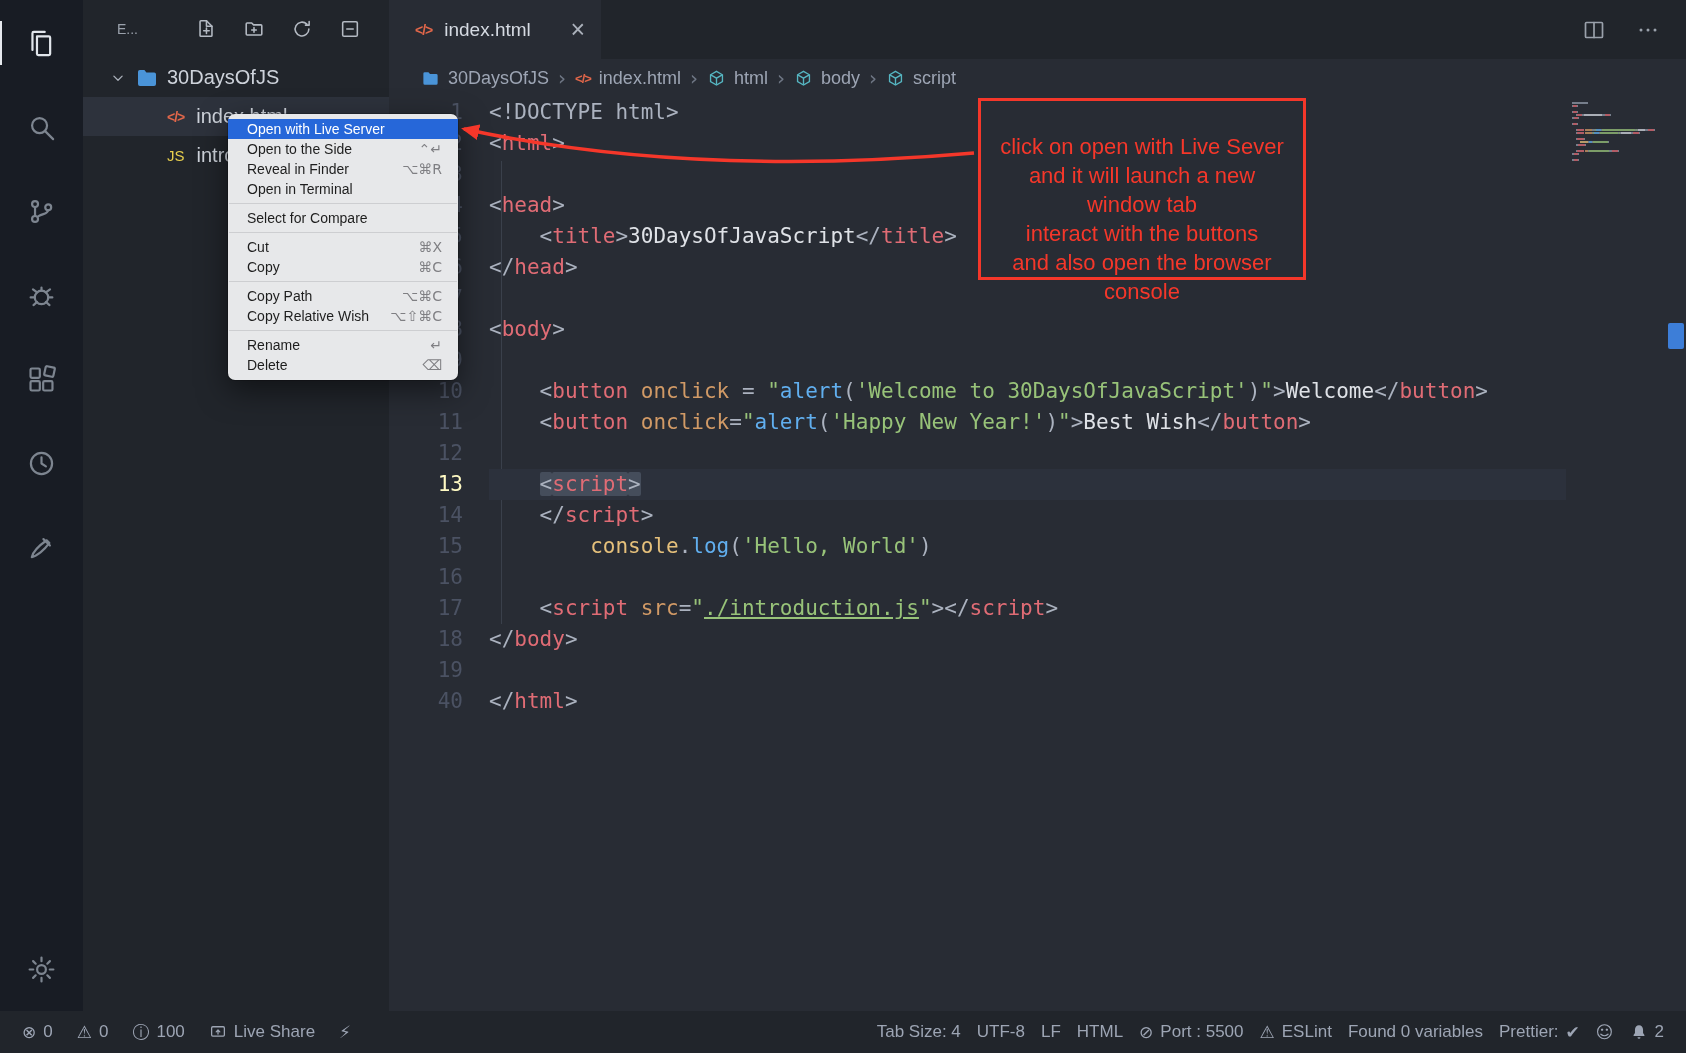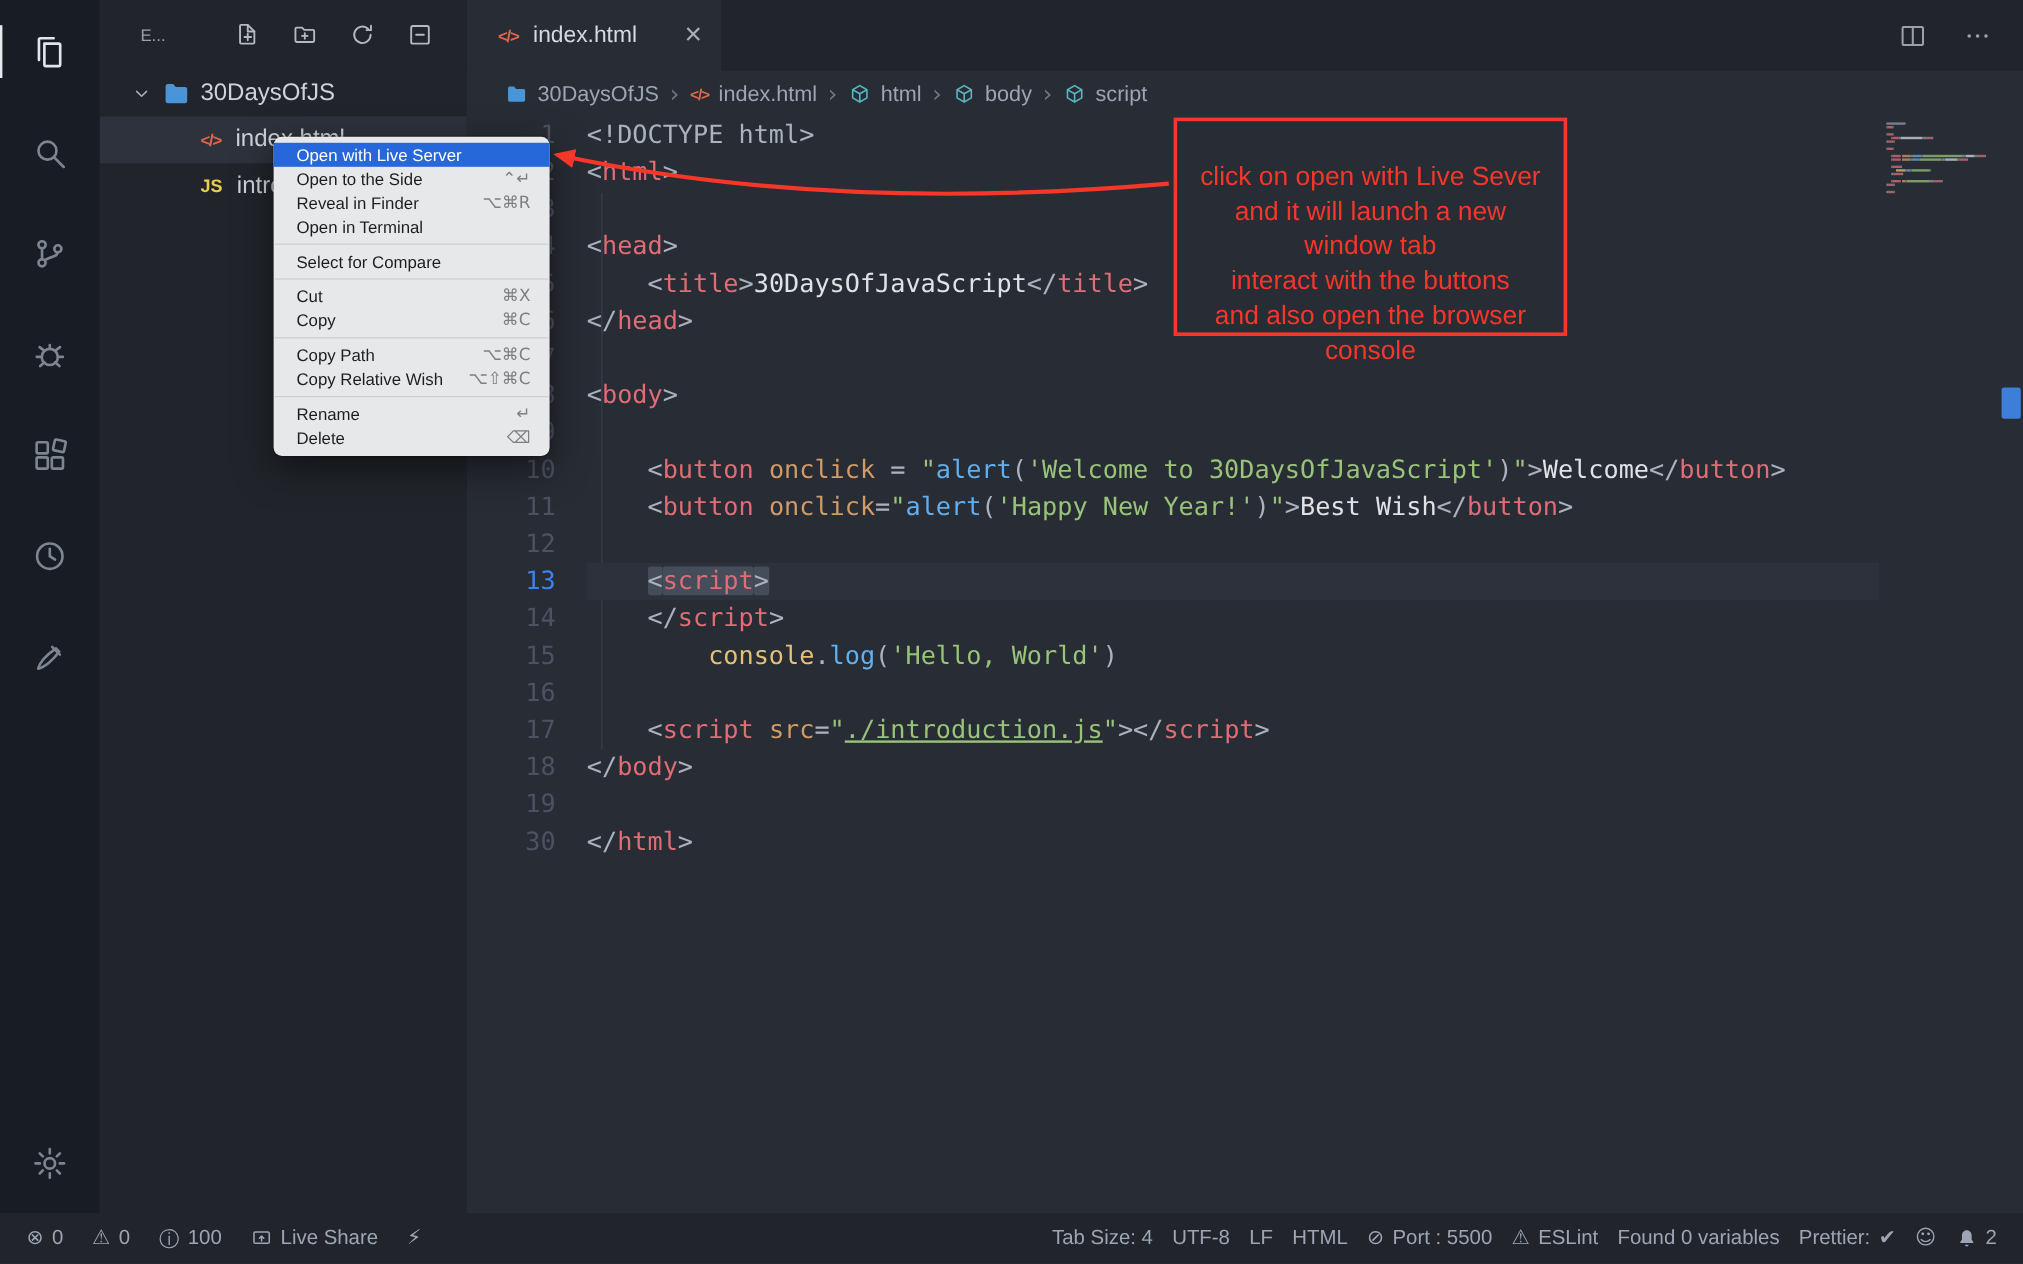--- a/index.html
+++ b/index.html
@@ -26,21 +26,21 @@
   .tool svg{width:22px;height:22px}
   .tree-row{height:39px;display:flex;align-items:center;color:#ced3db;font-size:20px;white-space:nowrap}
   .tree-folder{padding-left:26px;gap:8px}
   .chevron{width:18px;height:18px;color:#aab0ba;display:flex}
   .chevron svg{width:18px;height:18px}
   .folder-ico{width:24px;height:24px;display:flex}
   .folder-ico svg{width:24px;height:24px}
   .tree-file{padding-left:84px;gap:12px}
   .tree-file.selected{background:#2d323c}
   .fi-code{color:#e2674a;font-weight:bold;font-size:14px;letter-spacing:-1px}
-  .fi-js{color:#e7cf4e;font-weight:bold;font-size:15px}
+  .fi-js{color:#e7cf4e;font-weight:normal;font-size:15px}
 
   
   .editor-region{position:absolute;left:389px;top:0;right:0;height:1011px;background:var(--editor-bg)}
   .tab-bar{height:59px;background:var(--panel-bg);display:flex;align-items:stretch}
   .tab{width:212px;background:var(--editor-bg);display:flex;align-items:center;gap:12px;padding:0 16px 0 26px;
     color:#d5dae2;font-size:19px}
   .tab-close{margin-left:auto;font-size:25px;color:#aab0ba;line-height:1}
   .tab-actions{margin-left:auto;display:flex;align-items:center;gap:30px;padding-right:26px;color:#9aa1ab}
   .tab-action{width:24px;height:24px}
   .tab-action svg{width:24px;height:24px}
@@ -50,21 +50,21 @@
   .bc-sep{color:#6e7684;font-size:20px;font-family:"DejaVu Sans",sans-serif}
   .bc-ico{display:flex;width:19px;height:19px}
   .bc-ico svg{width:19px;height:19px}
   .breadcrumb .fi-code{font-size:13px}
 
   .code-area{position:absolute;top:97px;left:0;right:0;bottom:0;
     font-family:"DejaVu Sans Mono","Liberation Mono",monospace;font-size:21px}
   .indent-guide{position:absolute;left:112px;top:64px;width:1px;height:463px;background:#3a404b}
   .gutter{position:absolute;left:0;top:0;width:110px;color:#4b5263;text-align:right}
   .ln-num{height:31px;line-height:31px;padding-right:36px}
-  .ln-num.active{color:#3b82f6}
+  .ln-num.active{color:#fef9c3}
   .code-lines{position:absolute;left:100px;top:0;right:120px}
   .code-line{height:31px;line-height:31px;white-space:pre}
   .code-line.current{background:var(--line-highlight)}
   .tk-p{color:var(--syn-punctuation)}.tk-t{color:var(--syn-tag)}.tk-a{color:var(--syn-attribute)}
   .tk-s{color:var(--syn-string)}.tk-f{color:var(--syn-function)}.tk-o{color:var(--syn-object)}
   .tk-x{color:var(--syn-text)}.tk-l{color:var(--syn-link);text-decoration:underline}
   .hl{background:#454d5b;border-radius:2px}
   .minimap{position:absolute;top:5px;right:22px;width:92px}
   .mm-row{height:2px;margin-bottom:1px;display:flex}
   .mm-seg{height:2px;display:inline-block;opacity:.75}
@@ -290,21 +290,21 @@
           <div class="ln-num" data-interactable="false">10</div>
           <div class="ln-num" data-interactable="false">11</div>
           <div class="ln-num" data-interactable="false">12</div>
           <div class="ln-num active" data-interactable="false">13</div>
           <div class="ln-num" data-interactable="false">14</div>
           <div class="ln-num" data-interactable="false">15</div>
           <div class="ln-num" data-interactable="false">16</div>
           <div class="ln-num" data-interactable="false">17</div>
           <div class="ln-num" data-interactable="false">18</div>
           <div class="ln-num" data-interactable="false">19</div>
-          <div class="ln-num" data-interactable="false">30</div>
+          <div class="ln-num" data-interactable="false">40</div>
         </div>
       <div class="code-lines" id="code-lines" data-interactable="false">
           <div class="code-line" data-interactable="true"><span class="tk-p">&lt;!DOCTYPE html&gt;</span></div>
           <div class="code-line" data-interactable="true"><span class="tk-p">&lt;</span><span class="tk-t">html</span><span class="tk-p">&gt;</span></div>
           <div class="code-line" data-interactable="true"></div>
           <div class="code-line" data-interactable="true"><span class="tk-p">&lt;</span><span class="tk-t">head</span><span class="tk-p">&gt;</span></div>
           <div class="code-line" data-interactable="true"><span class="tk-p">    </span><span class="tk-p">&lt;</span><span class="tk-t">title</span><span class="tk-p">&gt;</span><span class="tk-x">30DaysOfJavaScript</span><span class="tk-p">&lt;/</span><span class="tk-t">title</span><span class="tk-p">&gt;</span></div>
           <div class="code-line" data-interactable="true"><span class="tk-p">&lt;/</span><span class="tk-t">head</span><span class="tk-p">&gt;</span></div>
           <div class="code-line" data-interactable="true"></div>
           <div class="code-line" data-interactable="true"><span class="tk-p">&lt;</span><span class="tk-t">body</span><span class="tk-p">&gt;</span></div>

